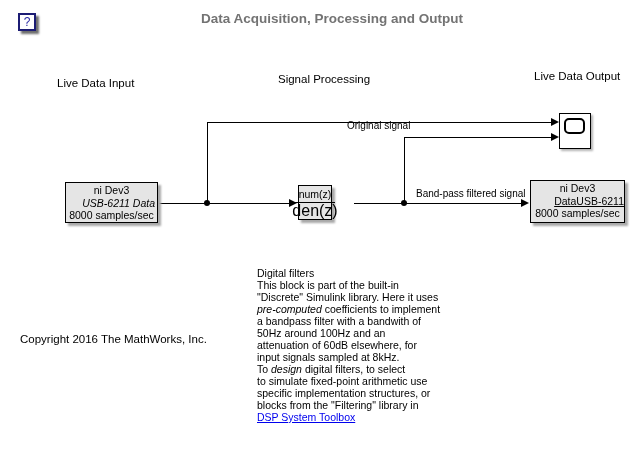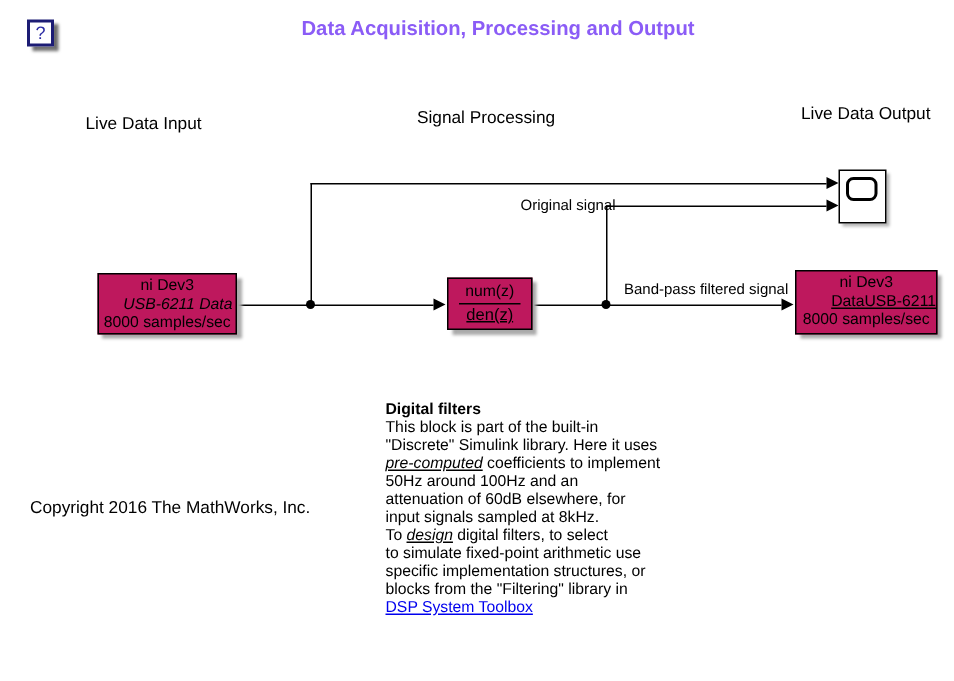--- a/index.html
+++ b/index.html
@@ -1,53 +1,53 @@
 <!DOCTYPE html>
 <html><head>
 <meta charset="utf-8">
 <style>
   html, body { margin:0; padding:0; background:#fff; }
   body { font-family:"Liberation Sans", sans-serif; }
   .canvas { position:relative; width:636px; height:454px; background:#ffffff; overflow:hidden; }
 
-  .title { position:absolute; left:201px; top:11px; font-size:13.5px; font-weight:bold; color:#8b5cf6; white-space:nowrap; }
+  .title { position:absolute; left:201px; top:11px; font-size:13.5px; font-weight:bold; color:#737373; white-space:nowrap; }
 
   .help-btn { position:absolute; left:18px; top:13px; width:18px; height:18px; box-sizing:border-box;
     background:#fff; border:2px solid #1c1c74; box-shadow:3px 3px 2px #6e6e6e;
     color:#2929a3; font-size:12px; line-height:14px; text-align:center; cursor:pointer; }
 
   .section-label { position:absolute; font-size:11.5px; color:#000; white-space:nowrap; }
   .signal-label { position:absolute; font-size:10px; color:#000; white-space:nowrap; }
 
-  .block { position:absolute; background:#be185d; border:1px solid #000; box-sizing:border-box;
+  .block { position:absolute; background:#e5e5e5; border:1px solid #000; box-sizing:border-box;
     box-shadow:3px 3px 2px #a9a9a9; }
   .block-text { font-size:10.5px; line-height:12.5px; color:#000; padding-top:1px; }
   .t-center { text-align:center; }
   .t-right  { text-align:right; padding-right:2px;font-style:italic; }
   .t-left   { text-align:right;  padding-left:2px;text-decoration:underline; }
 
   .filter-block { display:flex; flex-direction:column; align-items:center; justify-content:center; }
   .frac-top { font-size:10.5px; line-height:13px; border-bottom:1px solid #000; padding:0 4px 1px 4px; }
-  .frac-bottom { font-size:11px; line-height:13px; padding-top:1px;text-decoration:underline; }
+  .frac-bottom { font-size:16px; line-height:13px; padding-top:1px; }
 
   .scope-block { position:absolute; background:#fff; border:1px solid #000; box-sizing:border-box;
     box-shadow:2px 2px 2px #b5b5b5; }
   .scope-screen { position:absolute; left:4px; top:4px; width:21px; height:16px; box-sizing:border-box;
     border:2px solid #000; border-radius:5px; background:#fff; }
 
   .wire-h { position:absolute; height:1px; background:#000; }
   .wire-v { position:absolute; width:1px; background:#000; }
   .arrow-right { position:absolute; width:0; height:0;
     border-top:4px solid transparent; border-bottom:4px solid transparent; border-left:8px solid #000; }
   .dot { position:absolute; width:6px; height:6px; border-radius:50%; background:#000; }
 
   .note { position:absolute; left:257px; top:267px; font-size:10.5px; line-height:12px; color:#000; }
   .note div { white-space:nowrap; }
-  .note .heading { font-weight:bold; }
-  .note i { font-style:italic;text-decoration:underline; }
+  .note .heading { font-weight:normal; }
+  .note i { font-style:italic; }
   .note a { color:#0000EE; text-decoration:underline; cursor:pointer; }
 
   .copyright { position:absolute; left:20px; top:333px; font-size:11.5px; color:#000; white-space:nowrap; }
 </style>
 </head>
 <body>
 
 <div class="canvas">
 
   <div class="help-btn">?</div>
@@ -67,32 +67,32 @@
   <div class="dot" style="left:204px; top:200px;"></div>
 
   <div class="wire-h" style="left:354px; top:203px; width:167px;"></div>
   <div class="arrow-right" style="left:521px; top:199px;"></div>
 
   <div class="wire-v" style="left:404px; top:137px; height:67px;"></div>
   <div class="wire-h" style="left:404px; top:137px; width:147px;"></div>
   <div class="arrow-right" style="left:551px; top:133px;"></div>
   <div class="dot" style="left:401px; top:200px;"></div>
 
-  <div class="signal-label" style="left:347px; top:132px;">Original signal</div>
+  <div class="signal-label" style="left:347px; top:120px;">Original signal</div>
   <div class="signal-label" style="left:416px; top:188px;">Band-pass filtered signal</div>
 
   <div class="block" style="left:65px; top:182px; width:93px; height:41px;">
     <div class="block-text">
       <div class="t-center">ni Dev3</div>
       <div class="t-right">USB-6211 Data</div>
       <div class="t-center">8000 samples/sec</div>
     </div>
   </div>
 
-  <div class="block filter-block" style="left:298px; top:185px; width:57px; height:35px;">
+  <div class="block filter-block" style="left:298px; top:185px; width:34px; height:35px;">
     <span class="frac-top">num(z)</span>
     <span class="frac-bottom">den(z)</span>
   </div>
 
   <div class="block" style="left:530px; top:180px; width:95px; height:43px;">
     <div class="block-text">
       <div class="t-center">ni Dev3</div>
       <div class="t-left">DataUSB-6211</div>
       <div class="t-center">8000 samples/sec</div>
     </div>
@@ -100,20 +100,21 @@
 
   <div class="scope-block" style="left:559px; top:113px; width:32px; height:36px;">
     <div class="scope-screen"></div>
   </div>
 
   <div class="note">
     <div class="heading">Digital filters</div>
     <div>This block is part of the built-in</div>
     <div>"Discrete" Simulink library. Here it uses</div>
     <div><i>pre-computed</i><span> coefficients to implement</span></div>
+    <div>a bandpass filter with a bandwith of</div>
     <div>50Hz around 100Hz and an</div>
     <div>attenuation of 60dB elsewhere, for</div>
     <div>input signals sampled at 8kHz.</div>
     <div><span>To </span><i>design</i><span> digital filters, to select</span></div>
     <div>to simulate fixed-point arithmetic use</div>
     <div>specific implementation structures, or</div>
     <div>blocks from the "Filtering" library in</div>
     <div><a>DSP System Toolbox</a></div>
   </div>
 

